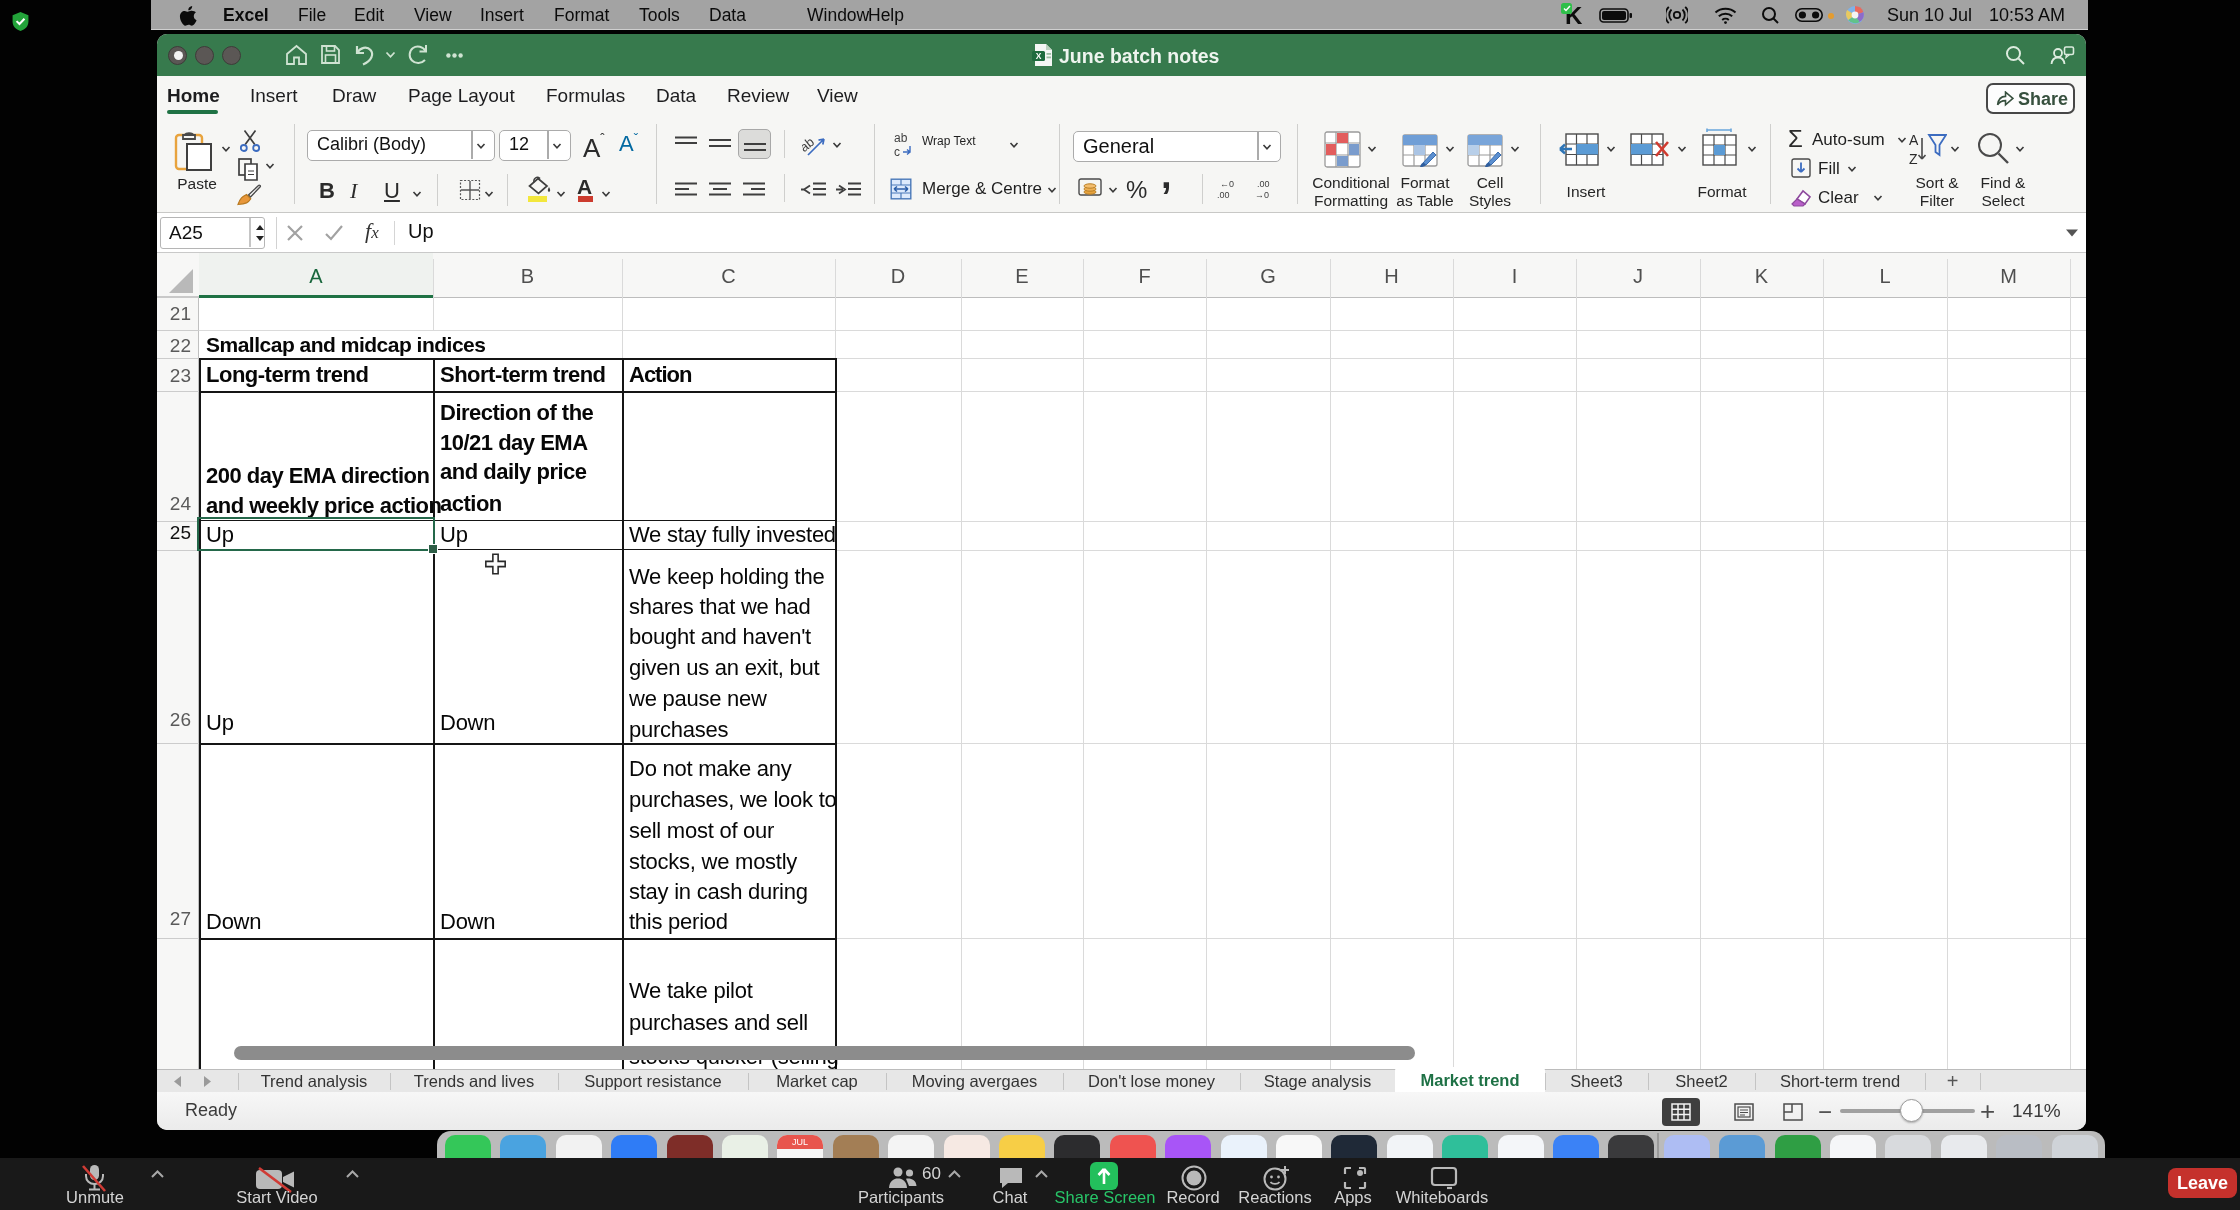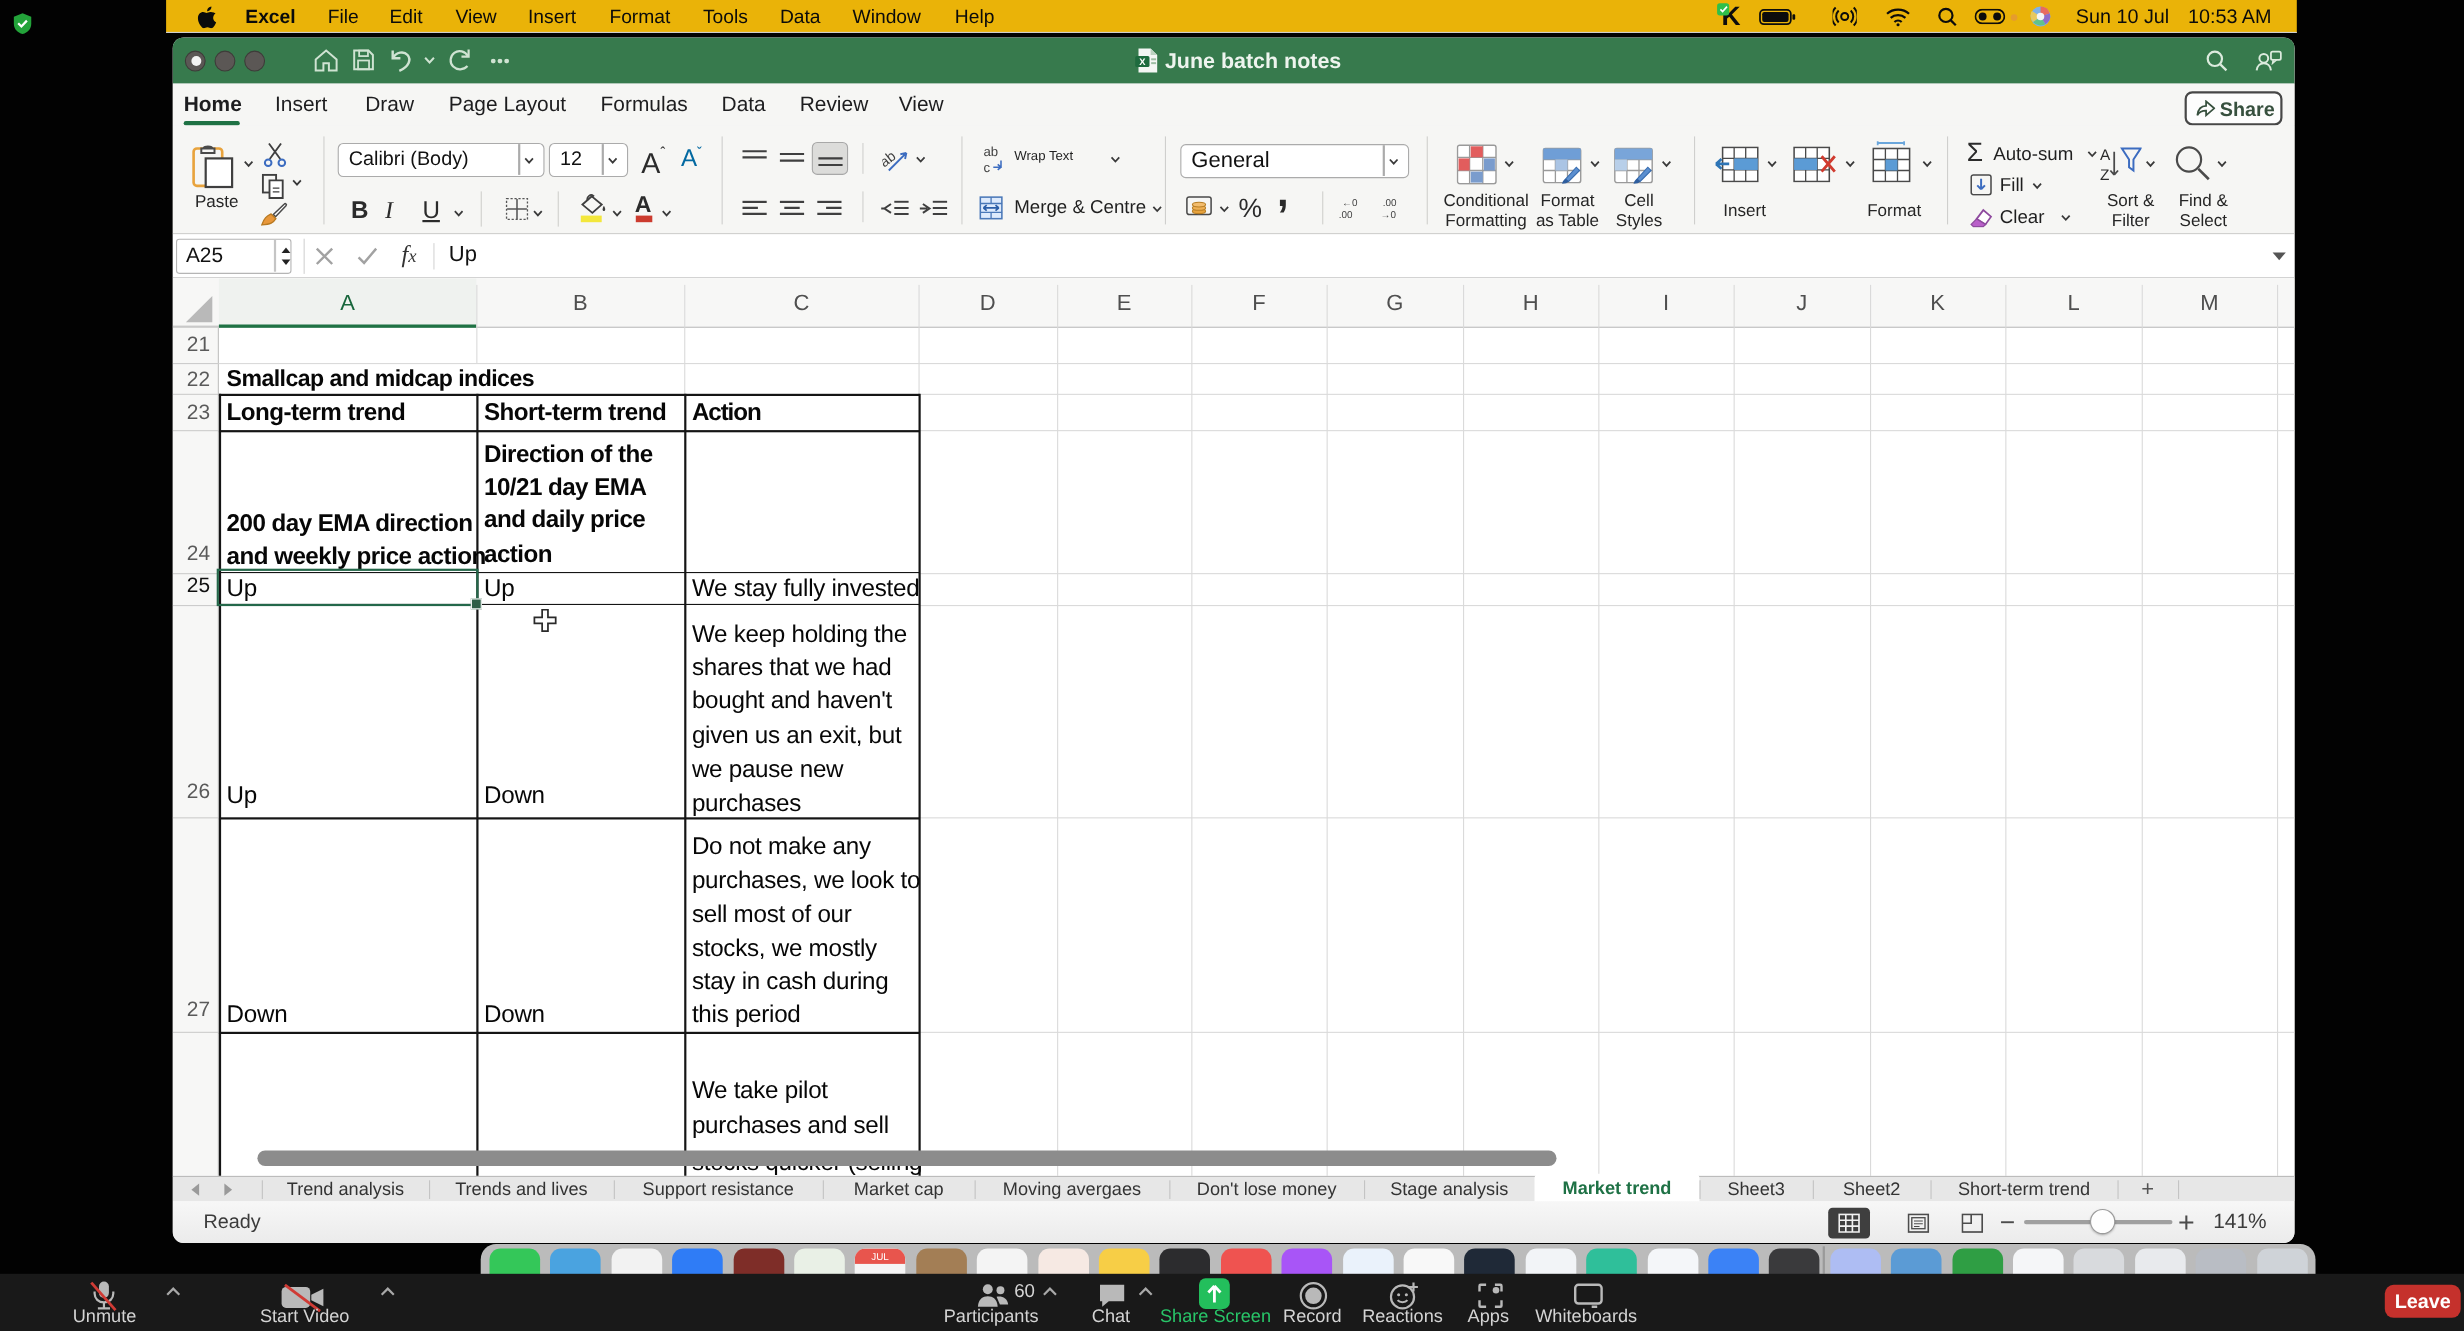--- a/index.html
+++ b/index.html
@@ -1,21 +1,21 @@
 <!DOCTYPE html>
 <html><head>
 <meta charset="utf-8">
 <style>
   * { margin:0; padding:0; box-sizing:border-box; }
   html,body { width:2240px; height:1210px; background:#000; overflow:hidden; }
   body { font-family:"Liberation Sans", sans-serif; }
   #root { position:absolute; left:0; top:0; width:2240px; height:1210px; background:#020202; }
   .abs { position:absolute; }
   
-  #menubar { position:absolute; left:151px; top:0; width:1937px; height:30px; background:#eab308; border-bottom:1px solid #cfcfcf; }
+  #menubar { position:absolute; left:151px; top:0; width:1937px; height:30px; background:#a3a3a3; border-bottom:1px solid #cfcfcf; }
   .mitem { position:absolute; top:0; height:30px; line-height:30px; font-size:17.5px; color:#0b0b0b; }
   
   #win { position:absolute; left:157px; top:34px; width:1929px; height:1096px; background:#f6f6f4; border-radius:10px; overflow:hidden; }
   #titlebar { position:absolute; left:0; top:0; width:1929px; height:42px; background:#377a4d; }
   .tl { position:absolute; top:11.5px; width:19px; height:19px; border-radius:50%; background:#5b5755; border:1px solid #3e3b39; }
   #tabrow { position:absolute; left:0; top:42px; width:1929px; height:38px; background:#f6f6f4; }
   .rtab { position:absolute; top:0; height:38px; line-height:40px; font-size:19px; color:#1d1d1f; }
   #ribbon { position:absolute; left:0; top:80px; width:1929px; height:99px; background:#f6f6f4; border-bottom:1px solid #c8c8c6; }
   .rsep { position:absolute; width:1px; background:#cfcfcd; }
   .rlabel { position:absolute; font-size:15.5px; color:#262626; text-align:center; white-space:nowrap; }
@@ -54,21 +54,21 @@
         <path fill="#0b0b0b" d="M788 341c-6 4-106 61-106 186 0 145 127 196 131 197-1 3-20 70-67 139-42 60-86 120-152 120s-83-38-159-38c-74 0-101 39-161 39s-102-56-150-124C69 773 23 658 23 549c0-175 114-268 226-268 60 0 109 39 147 39 36 0 92-41 160-41 26 0 119 2 232 62zM559 187c28-34 48-80 48-127 0-6-1-13-2-18-46 2-100 30-133 68-26 29-50 76-50 123 0 7 1 14 2 16 3 1 8 1 13 1 41 0 93-28 122-63z"></path>
       </svg>
     <div class="mitem" style="left:72px;font-weight:bold;">Excel</div>
     <div class="mitem" style="left:147px;">File</div>
     <div class="mitem" style="left:203px;">Edit</div>
     <div class="mitem" style="left:263px;">View</div>
     <div class="mitem" style="left:329px;">Insert</div>
     <div class="mitem" style="left:403px;">Format</div>
     <div class="mitem" style="left:488px;">Tools</div>
     <div class="mitem" style="left:558px;">Data</div>
-    <div class="mitem" style="left:624px;">Window</div>
+    <div class="mitem" style="left:656px;">Window</div>
     <div class="mitem" style="left:717px;">Help</div>
 
     <div class="abs" style="left:1414px;top:2px;font-size:24px;font-weight:bold;color:#0d0d0d;">K</div>
     <div class="abs" style="left:1410px;top:3px;width:11px;height:11px;background:#2fbf4a;border-radius:2.5px;"></div>
     <svg class="abs" style="left:1412px;top:5px" width="8" height="7" viewBox="0 0 8 7">
         <path d="M1 3.5 L3 5.5 L7 1" stroke="#fff" stroke-width="1.5" fill="none"></path>
       </svg>
     <svg class="abs" style="left:1448px;top:8px" width="34" height="15" viewBox="0 0 34 15">
         <rect x="1" y="1" width="28" height="13" rx="3.5" fill="none" stroke="#0c0c0c" stroke-width="1.6"></rect>
         <rect x="3" y="3" width="24" height="9" rx="2" fill="#0c0c0c"></rect>

